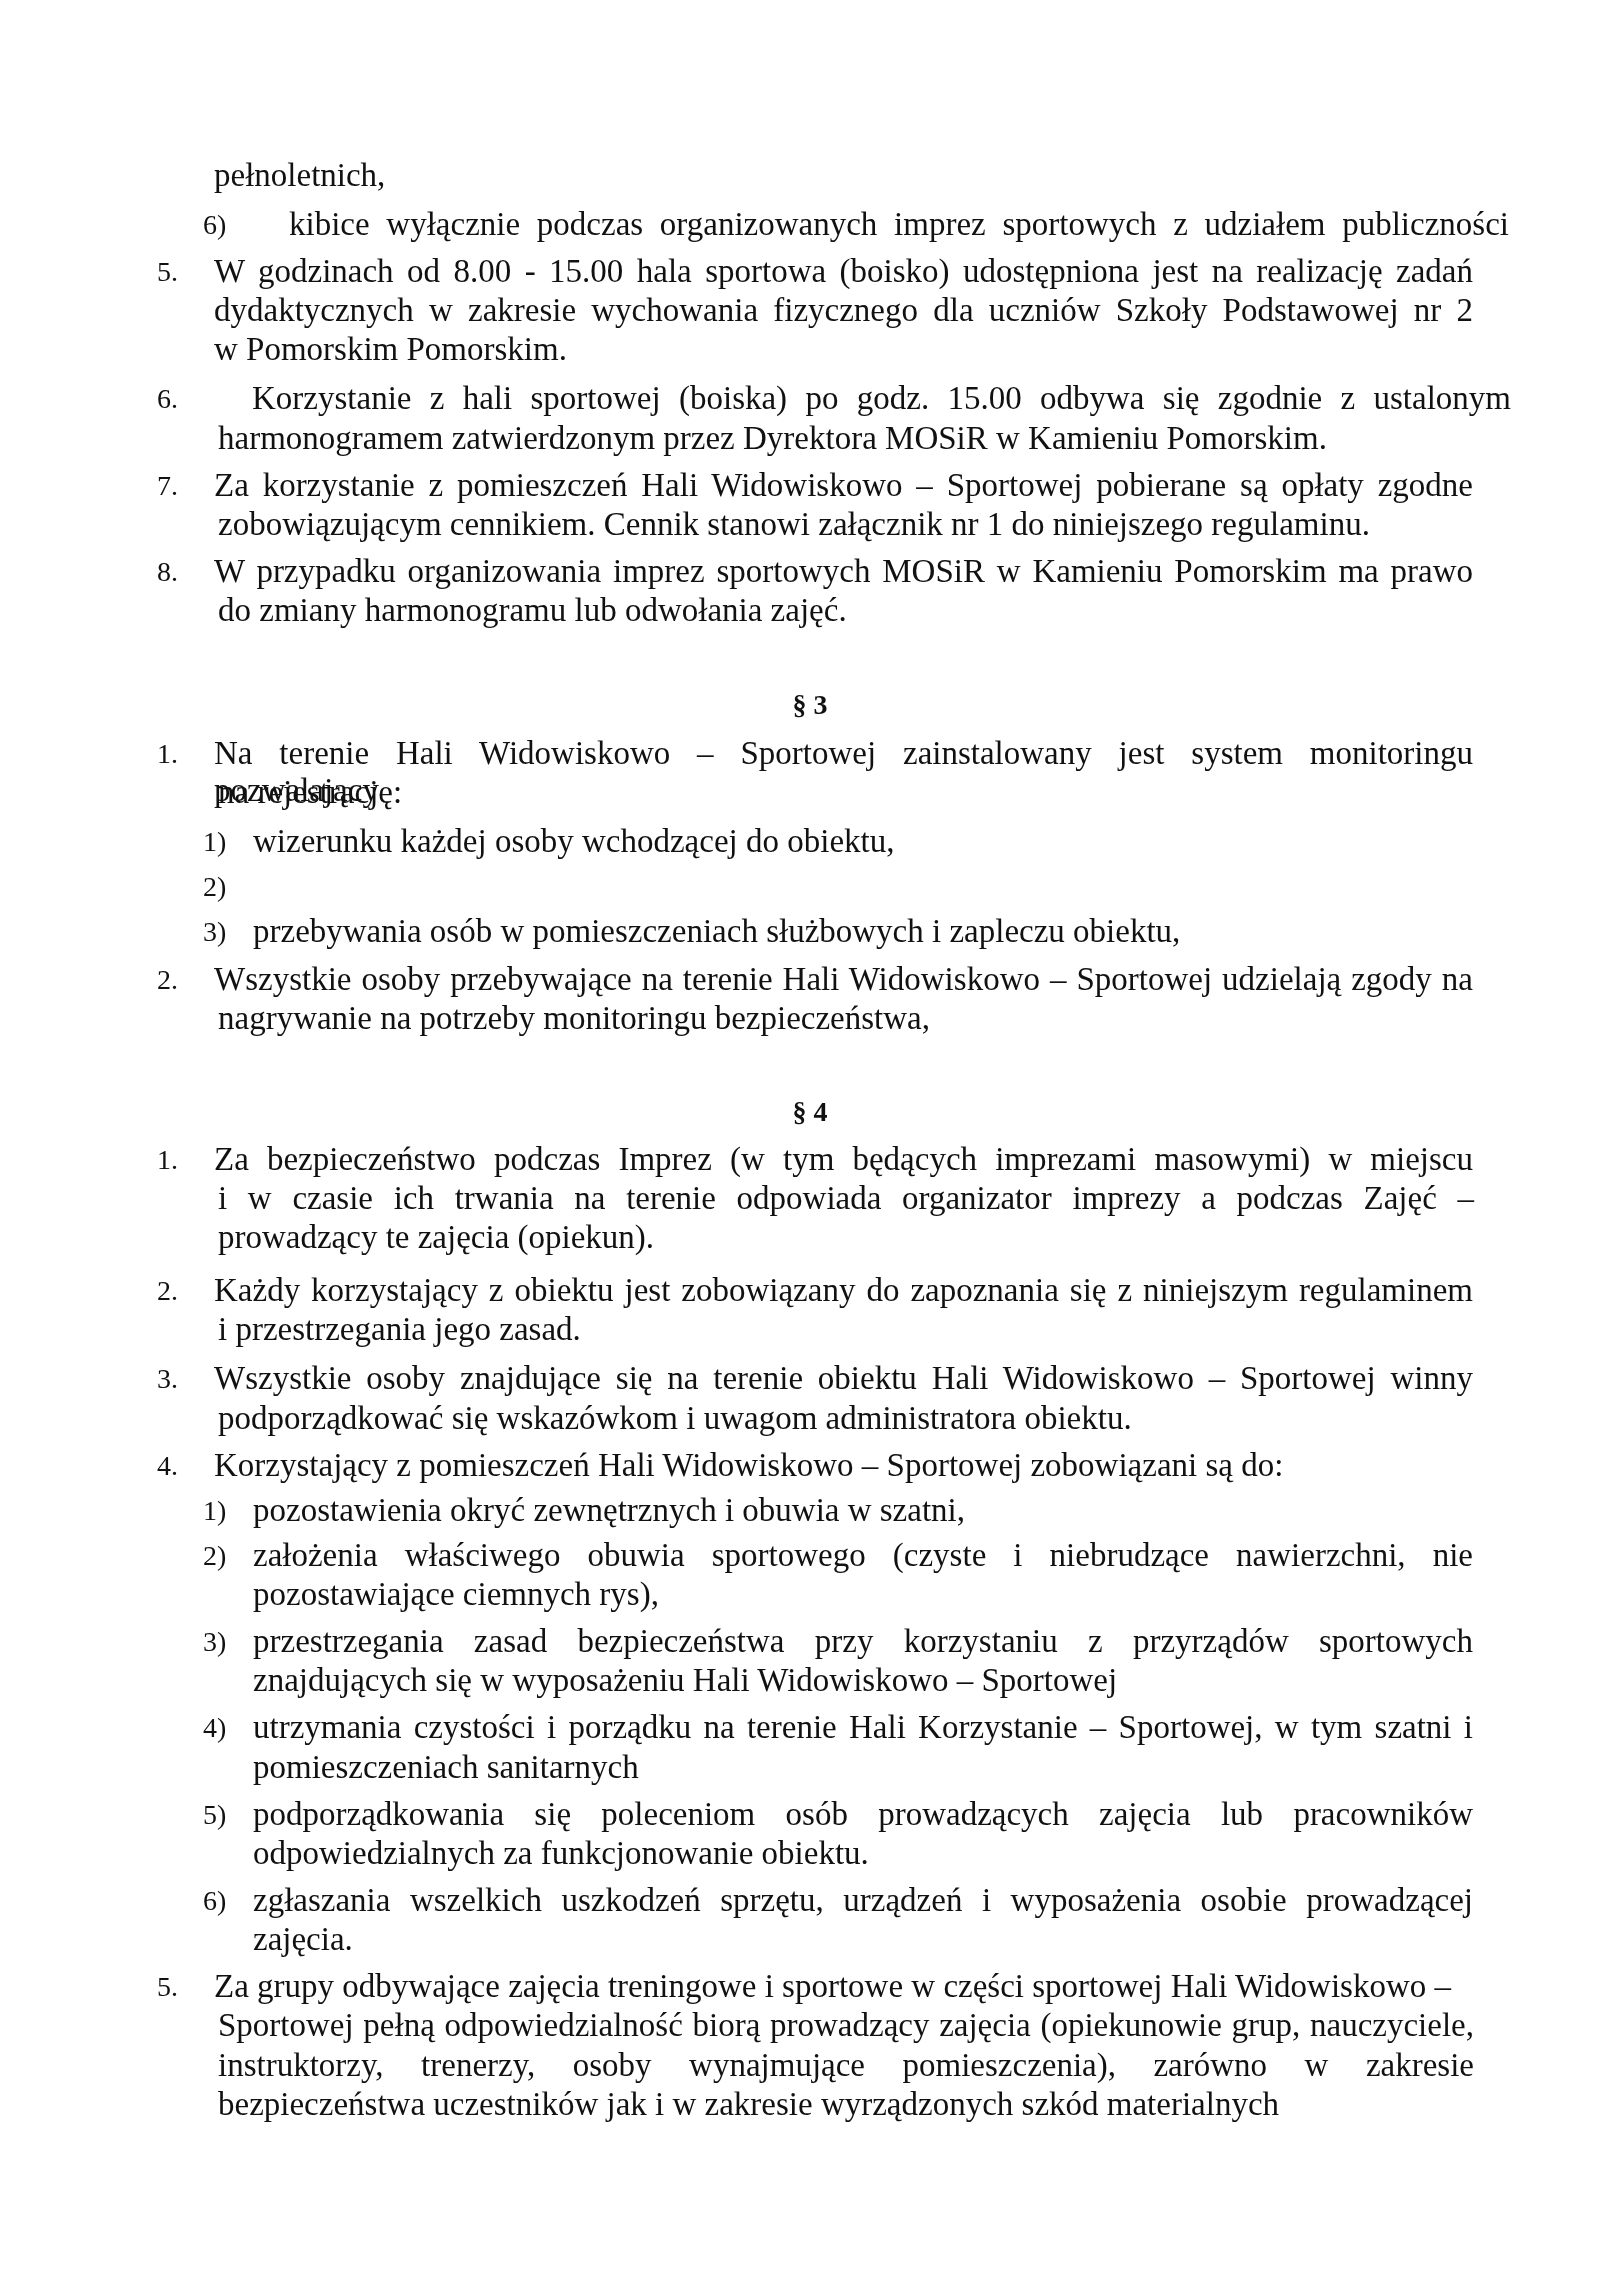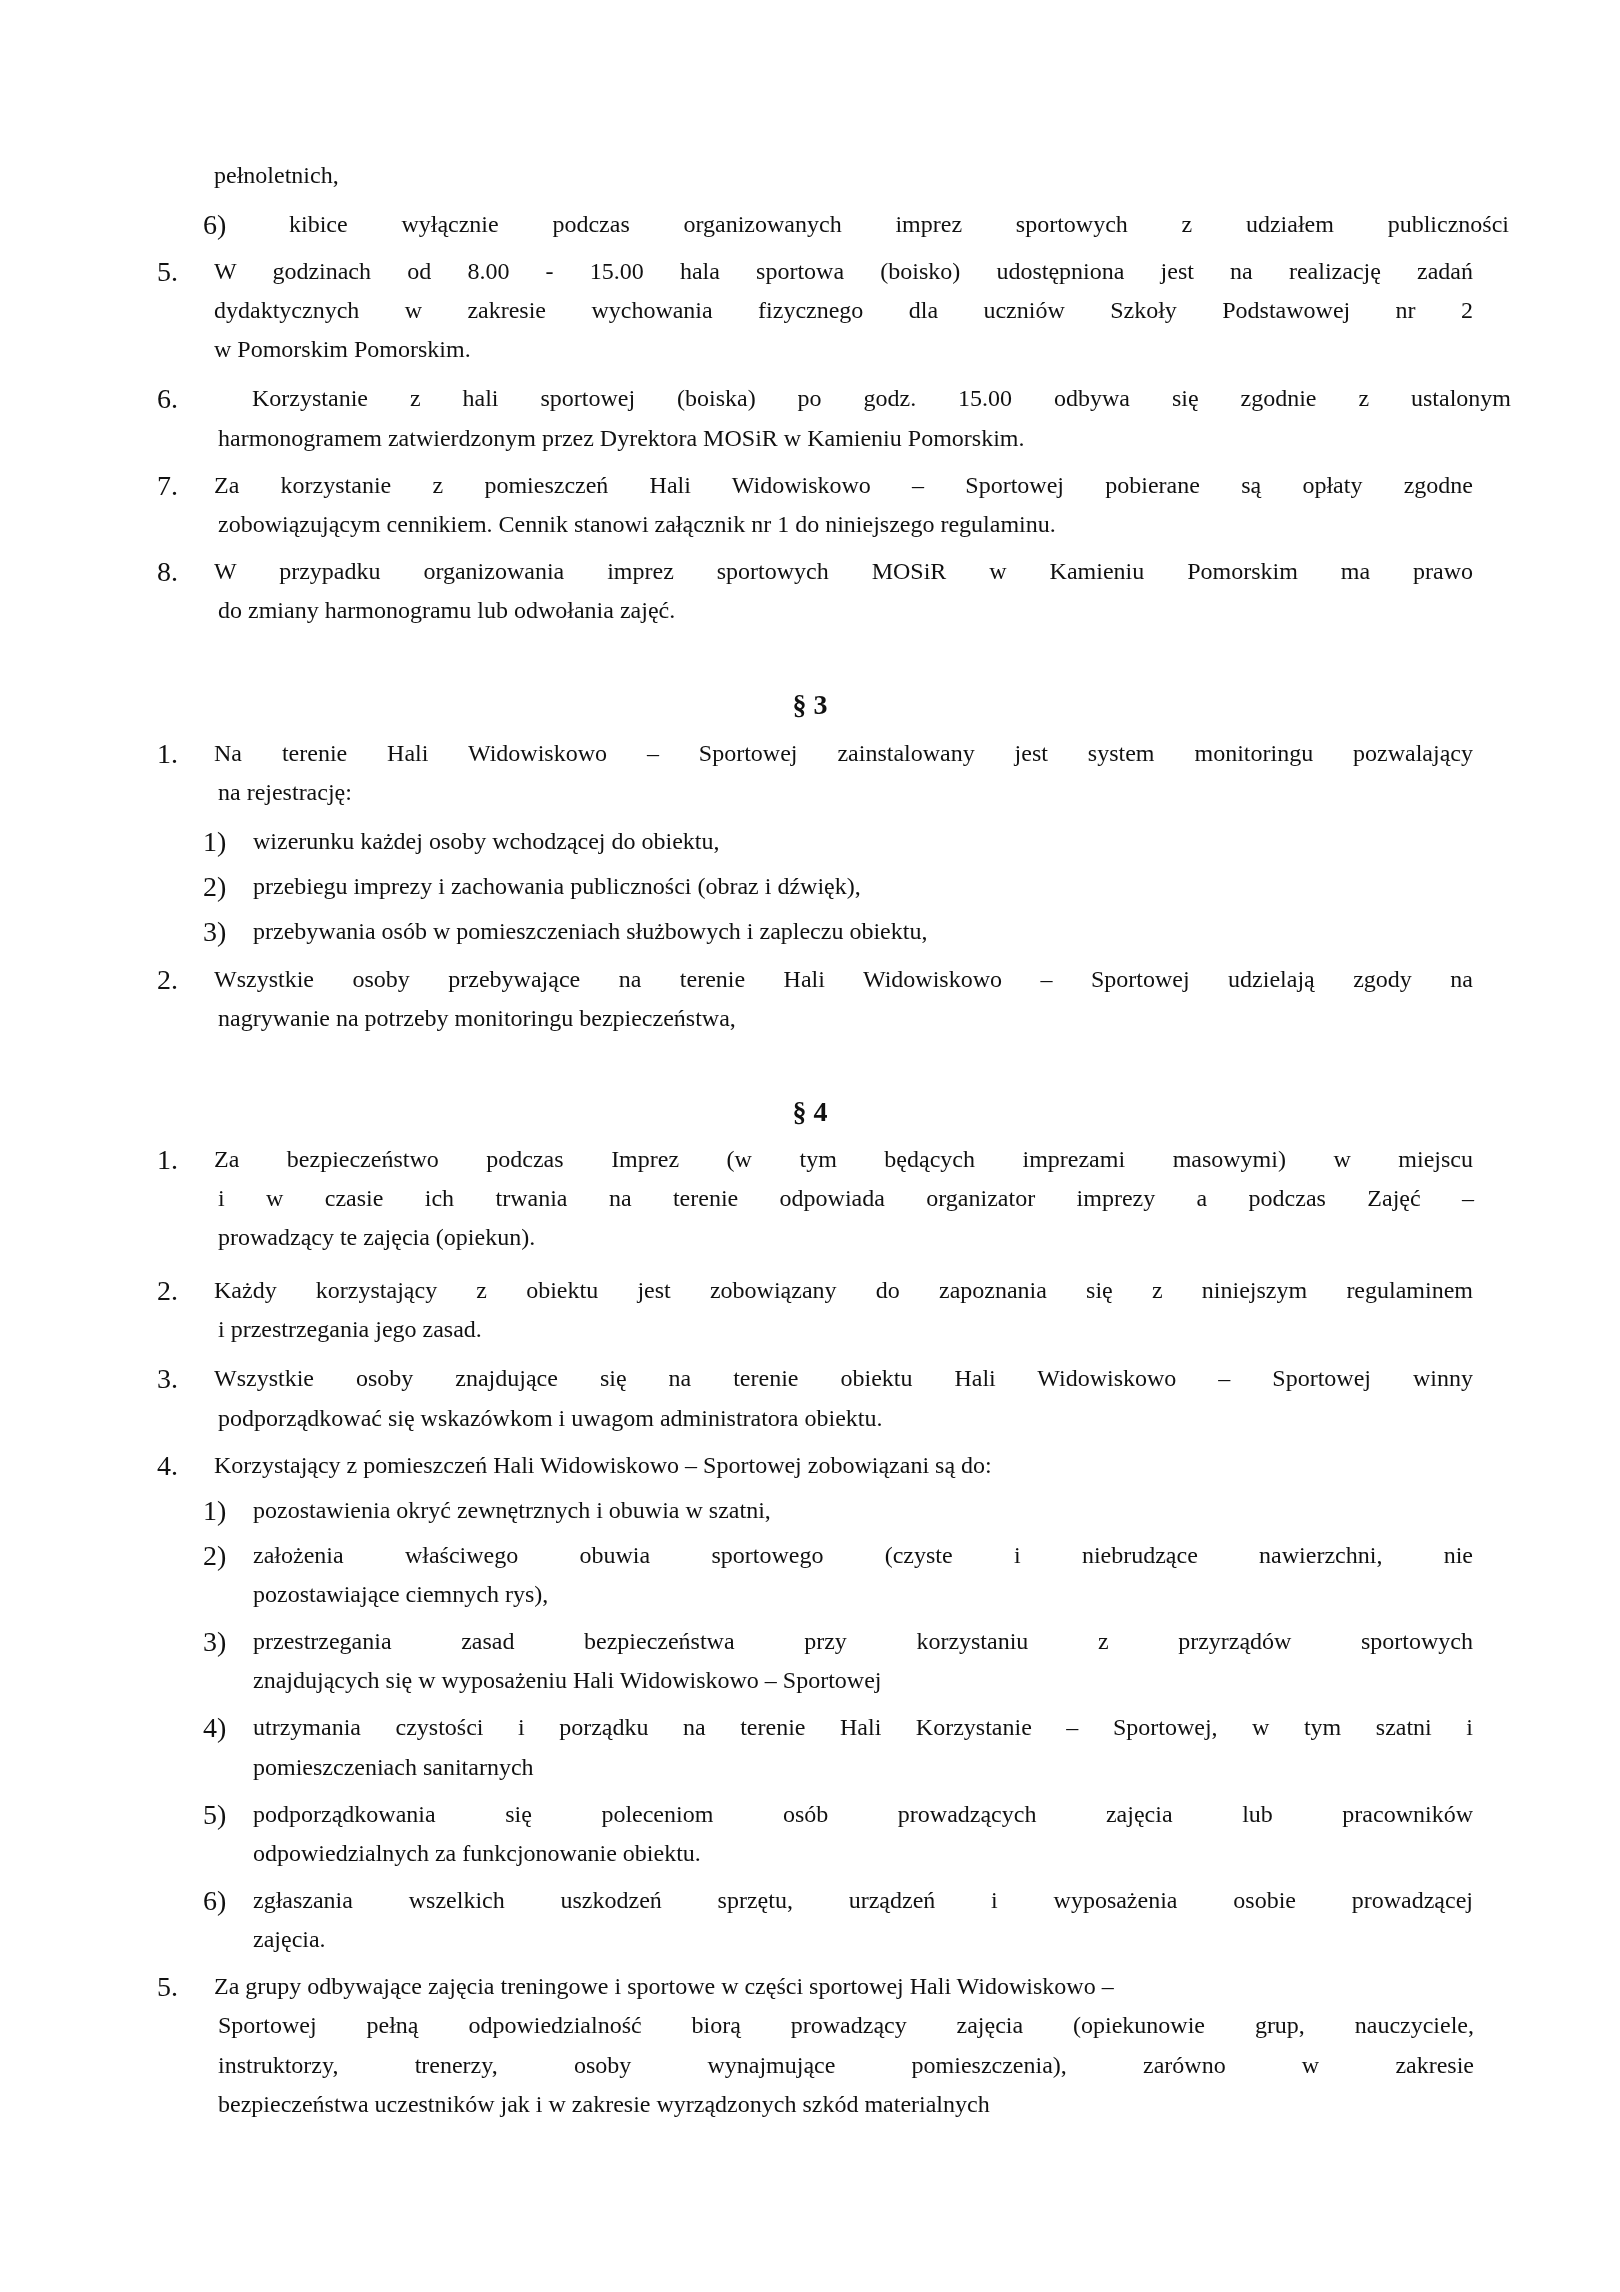--- a/index.html
+++ b/index.html
@@ -1,21 +1,21 @@
 <!DOCTYPE html>
 <html><head>
   <meta charset="utf-8">
   <style>
     html, body { margin: 0; padding: 0; background: #ffffff; }
     body {
       width: 1620px; height: 2293px; position: relative; overflow: hidden;
       font-family: "Liberation Serif", serif; color: #111111;
     }
     .page { position: absolute; left: 0; top: 0; width: 1620px; height: 2293px; }
-    .line { position: absolute; font-size: 24px; line-height: 37px; white-space: nowrap; }
+    .line { position: absolute; font-size: 33px; line-height: 37px; white-space: nowrap; }
     .just { text-align: justify; text-align-last: justify; white-space: normal; }
     .num { position: absolute; font-size: 28px; line-height: 37px; }
     .heading { position: absolute; left: 0; width: 1620px; text-align: center; font-weight: bold; font-size: 28px; line-height: 37px; }
   </style>
 </head>
 <body>
 
 <div class="page">
 
   <div class="line" style="left:214px; top:157px;">pełnoletnich,</div>
@@ -41,21 +41,20 @@
 
   <div class="heading" style="top:686px;">§ 3</div>
 
   <div class="num" style="left:157px; top:735px;">1.</div>
   <div class="line just" style="left:214px; top:735px; width:1259px;">Na terenie Hali Widowiskowo – Sportowej zainstalowany jest system monitoringu pozwalający</div>
   <div class="line" style="left:218px; top:774px;">na rejestrację:</div>
 
   <div class="num" style="left:203px; top:823px;">1)</div>
   <div class="line" style="left:253px; top:823px;">wizerunku każdej osoby wchodzącej do obiektu,</div>
   <div class="num" style="left:203px; top:868px;">2)</div>
-  <div class="line" style="left:253px; top:868px;">przebiegu imprezy i zachowania publiczności (obraz i dźwięk),</div>
   <div class="num" style="left:203px; top:913px;">3)</div>
   <div class="line" style="left:253px; top:913px;">przebywania osób w pomieszczeniach służbowych i zapleczu obiektu,</div>
 
   <div class="num" style="left:157px; top:961px;">2.</div>
   <div class="line just" style="left:214px; top:961px; width:1259px;">Wszystkie osoby przebywające na terenie Hali  Widowiskowo – Sportowej udzielają zgody na</div>
   <div class="line" style="left:218px; top:1000px;">nagrywanie na potrzeby monitoringu bezpieczeństwa,</div>
 
   <div class="heading" style="top:1093px;">§ 4</div>
 
   <div class="num" style="left:157px; top:1141px;">1.</div>

